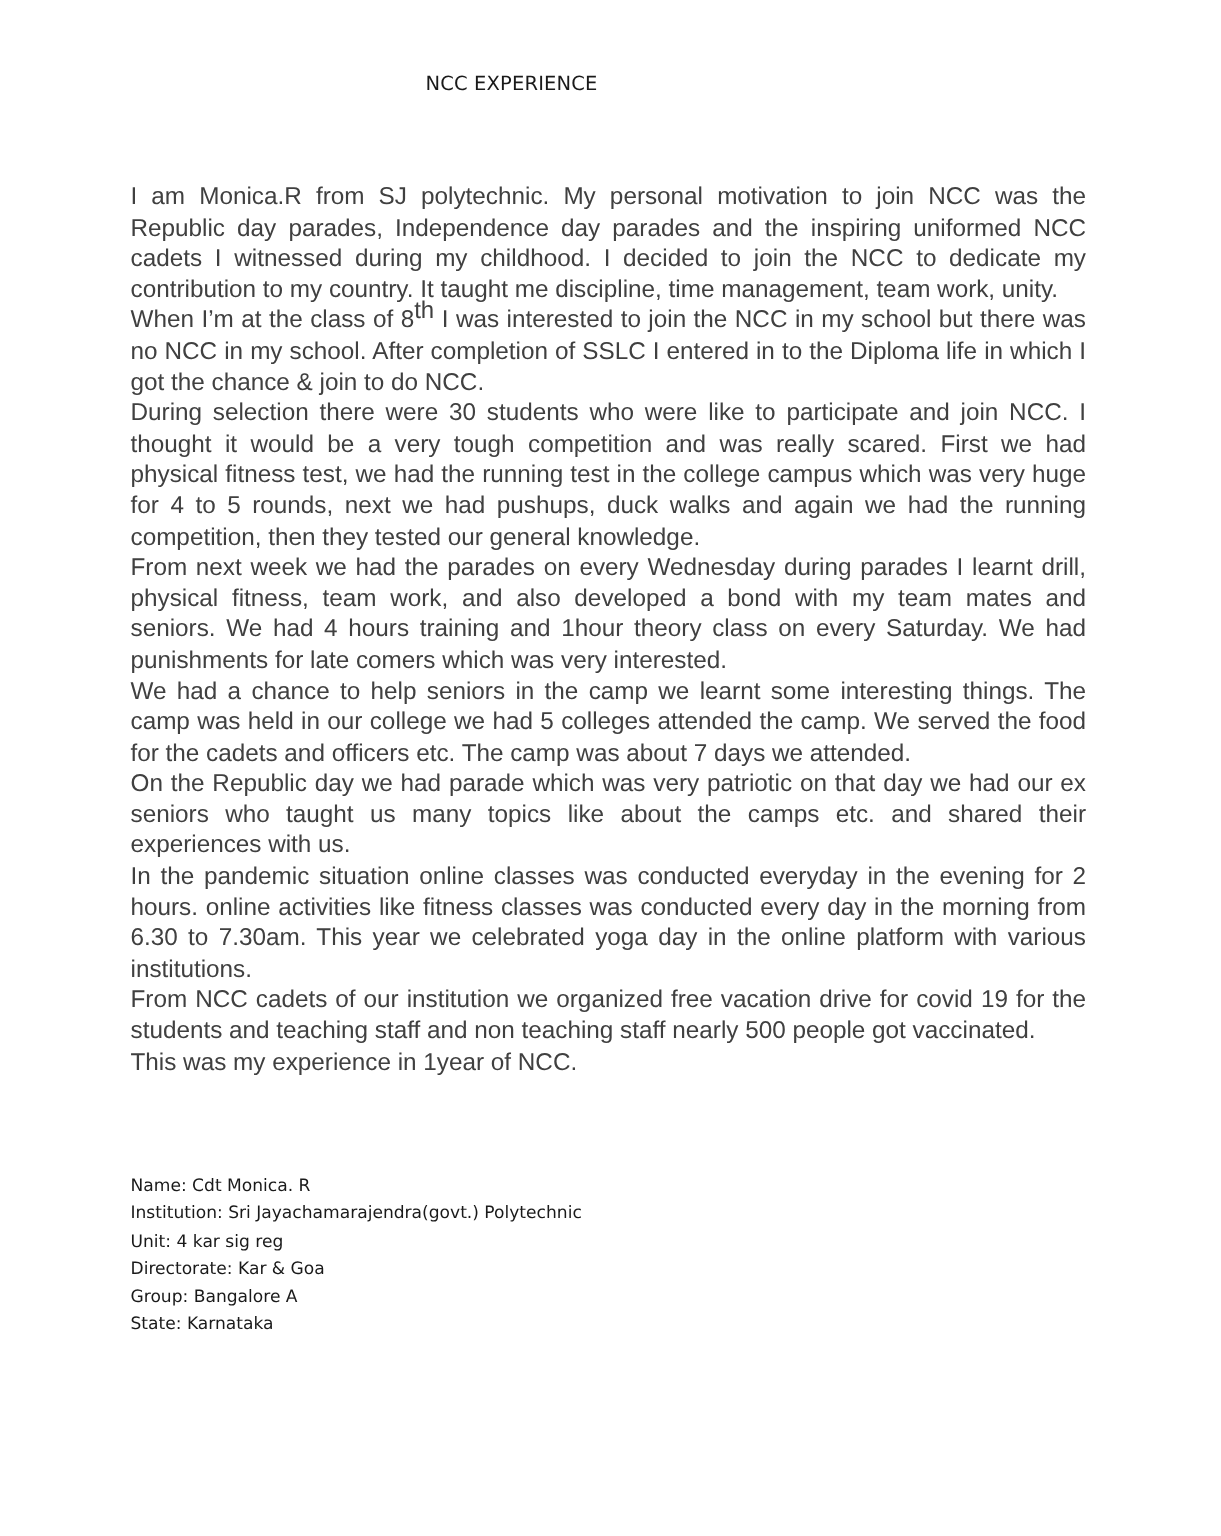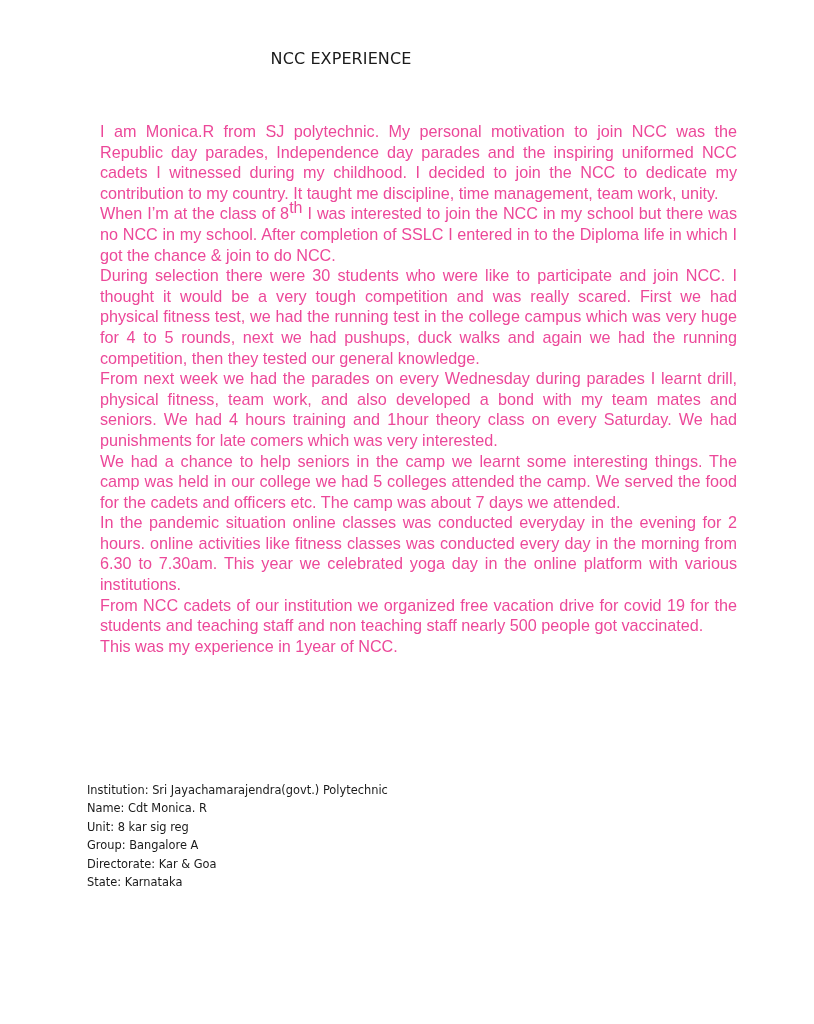--- a/index.html
+++ b/index.html
@@ -22,33 +22,33 @@
       height: 1024px;
       background: #ffffff;
     }
     .doc-title {
       position: absolute;
       top: 49px;
       left: 0;
       width: 682px;
       text-align: center;
       font-family: "DejaVu Sans", sans-serif;
-      font-size: 16px;
+      font-size: 13px;
       letter-spacing: 0.1px;
       color: #1a1a1a;
     }
     .body-text {
       position: absolute;
       top: 121px;
-      left: 100px;
+      left: 87px;
       width: 637px;
       font-family: "Liberation Sans", sans-serif;
       font-size: 16.2px;
       line-height: 20.6px;
-      color: #ec4899;
+      color: #404040;
     }
     .body-text p {
       margin: 0;
       text-align: justify;
       text-align-last: left;
     }
     .body-text p.last {
       margin-top: 0;
     }
     .body-text sup {
@@ -75,27 +75,28 @@
 <div class="page">
 
   <div class="doc-title">NCC EXPERIENCE</div>
 
   <div class="body-text">
     <p>I am Monica.R from SJ polytechnic. My personal motivation to join NCC was the Republic day parades, Independence day parades and the inspiring uniformed NCC cadets I witnessed during my childhood. I decided to join the NCC to dedicate my contribution to my country. It taught me discipline, time management, team work, unity.</p>
     <p><span>When I’m at the class of 8</span><sup>th</sup><span> I was interested to join the NCC in my school but there was no NCC in my school. After completion of SSLC I entered in to the Diploma life in which I got the chance &amp; join to do NCC.</span></p>
     <p>During selection there were 30 students who were like to participate and join NCC. I thought it would be a very tough competition and was really scared. First we had physical fitness test, we had the running test in the college campus which was very huge for 4 to 5 rounds, next we had pushups, duck walks and again we had the running competition, then they tested our general knowledge.</p>
     <p>From next week we had the parades on every Wednesday during parades I learnt drill, physical fitness, team work, and also developed a bond with my team mates and seniors. We had 4 hours training and 1hour theory class on every Saturday. We had punishments for late comers which was very interested.</p>
     <p>We had a chance to help seniors in the camp we learnt some interesting things. The camp was held in our college we had 5 colleges attended the camp. We served the food for the cadets and officers etc. The camp was about 7 days we attended.</p>
+    <p>On the Republic day we had parade which was very patriotic on that day we had our ex seniors who taught us many topics like about the camps etc. and shared their experiences with us.</p>
     <p>In the pandemic situation online classes was conducted everyday in the evening for 2 hours. online activities like fitness classes was conducted every day in the morning from 6.30 to 7.30am. This year we celebrated yoga day in the online platform with various institutions.</p>
     <p>From NCC cadets of our institution we organized free vacation drive for covid 19 for the students and teaching staff and non teaching staff nearly 500 people got vaccinated.</p>
     <p class="last">This was my experience in 1year of NCC.</p>
   </div>
 
   <div class="details">
+    <div class="row"><span>Name:</span> <span>Cdt Monica. R</span></div>
     <div class="row"><span>Institution:</span> <span>Sri Jayachamarajendra(govt.) Polytechnic</span></div>
-    <div class="row"><span>Name:</span> <span>Cdt Monica. R</span></div>
-    <div class="row"><span>Unit:</span> <span>8 kar sig reg</span></div>
+    <div class="row"><span>Unit:</span> <span>4 kar sig reg</span></div>
+    <div class="row"><span>Directorate:</span> <span>Kar &amp; Goa</span></div>
     <div class="row"><span>Group:</span> <span>Bangalore A</span></div>
-    <div class="row"><span>Directorate:</span> <span>Kar &amp; Goa</span></div>
     <div class="row"><span>State:</span> <span>Karnataka</span></div>
   </div>
 
 </div>
 
 </body></html>

